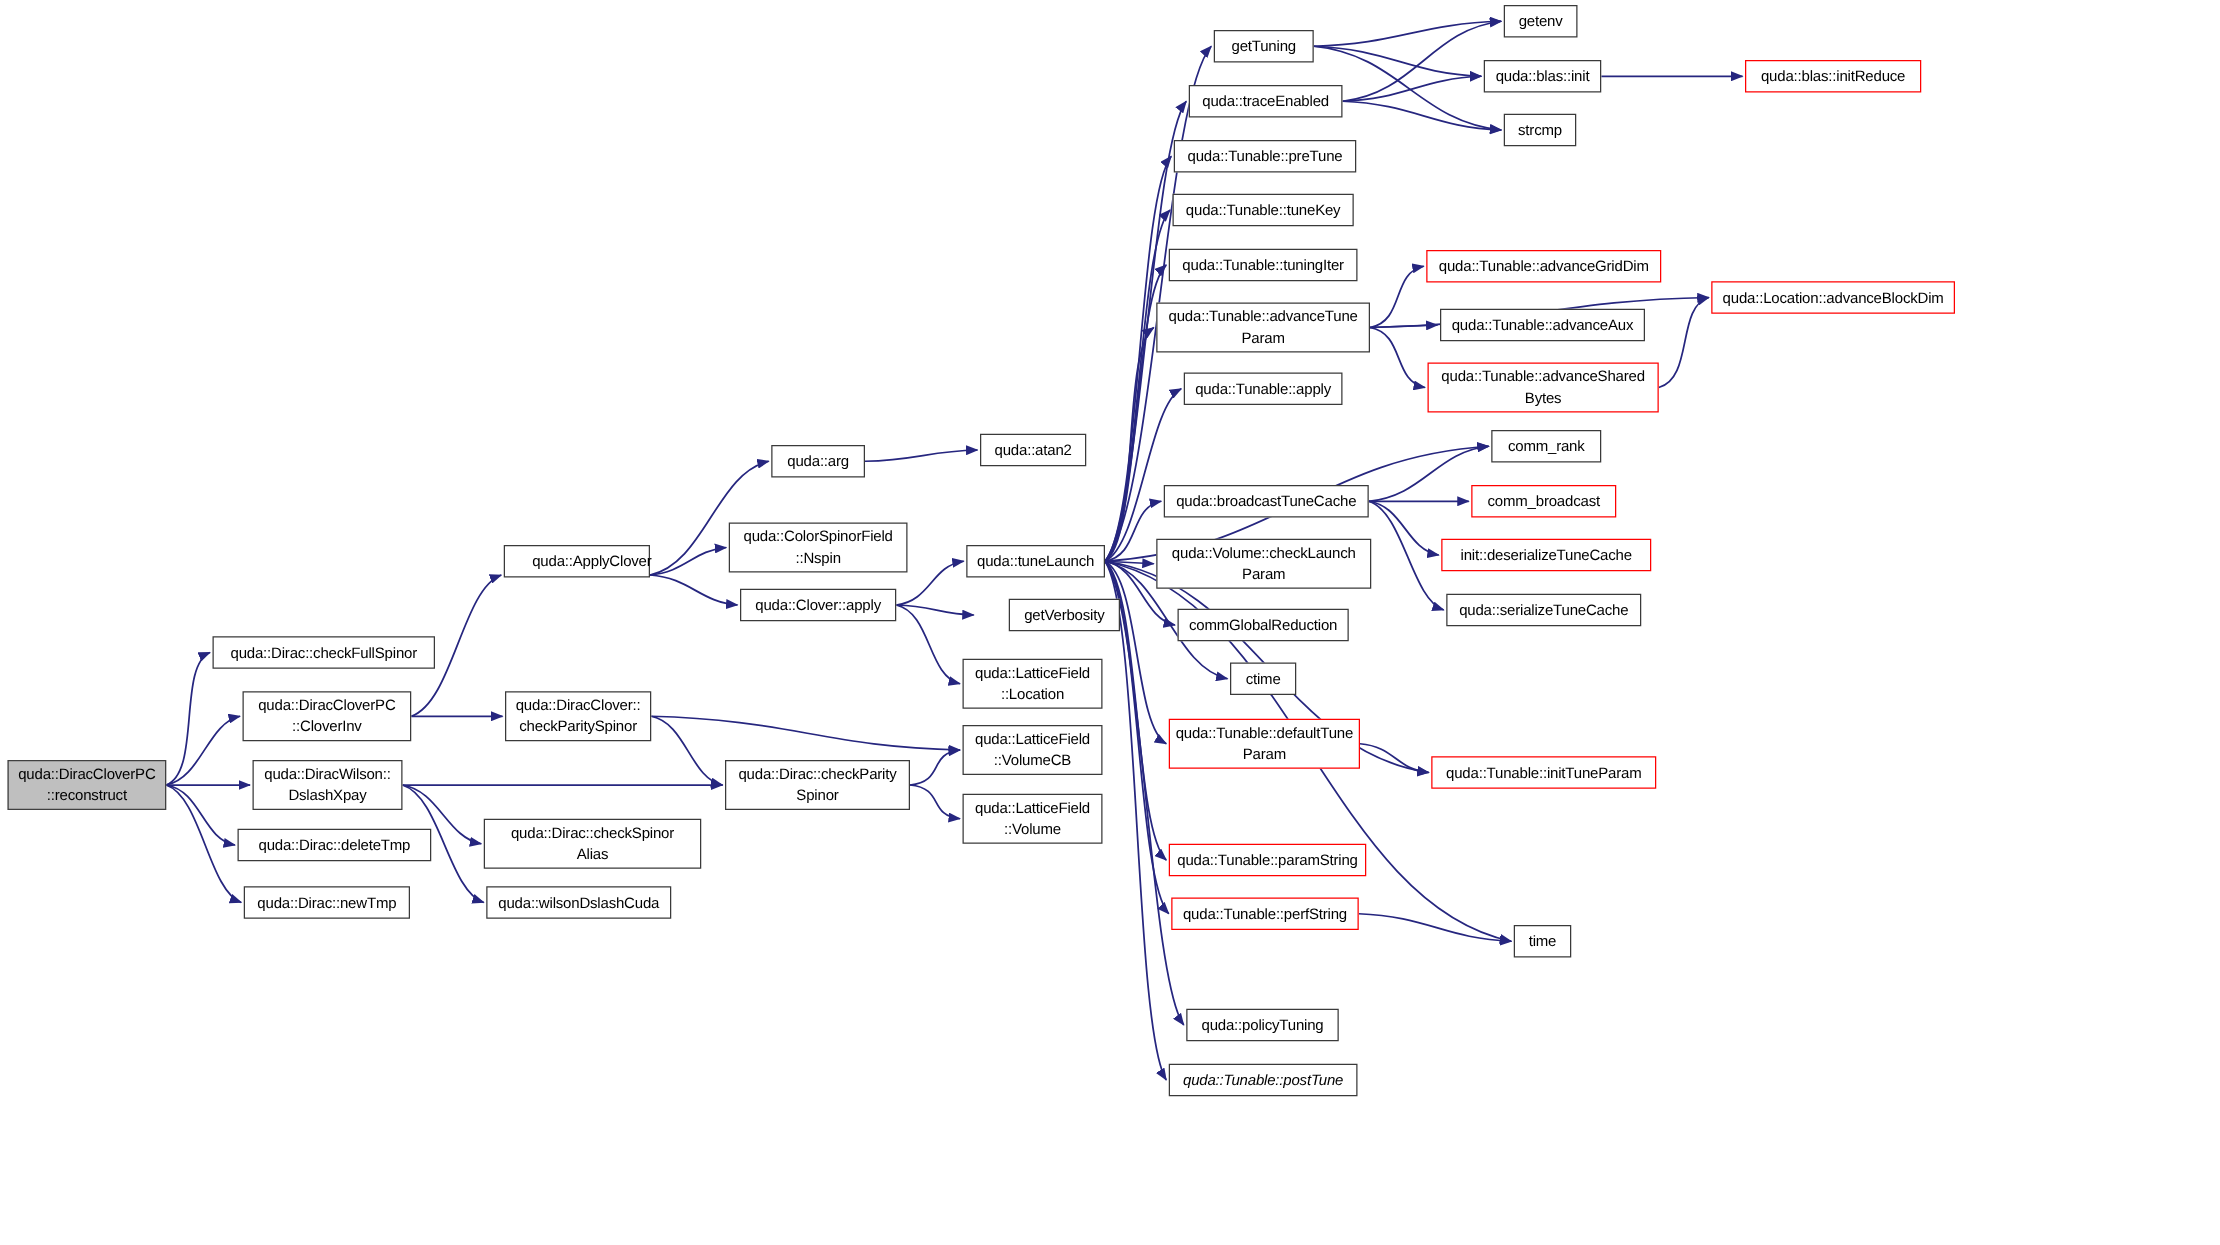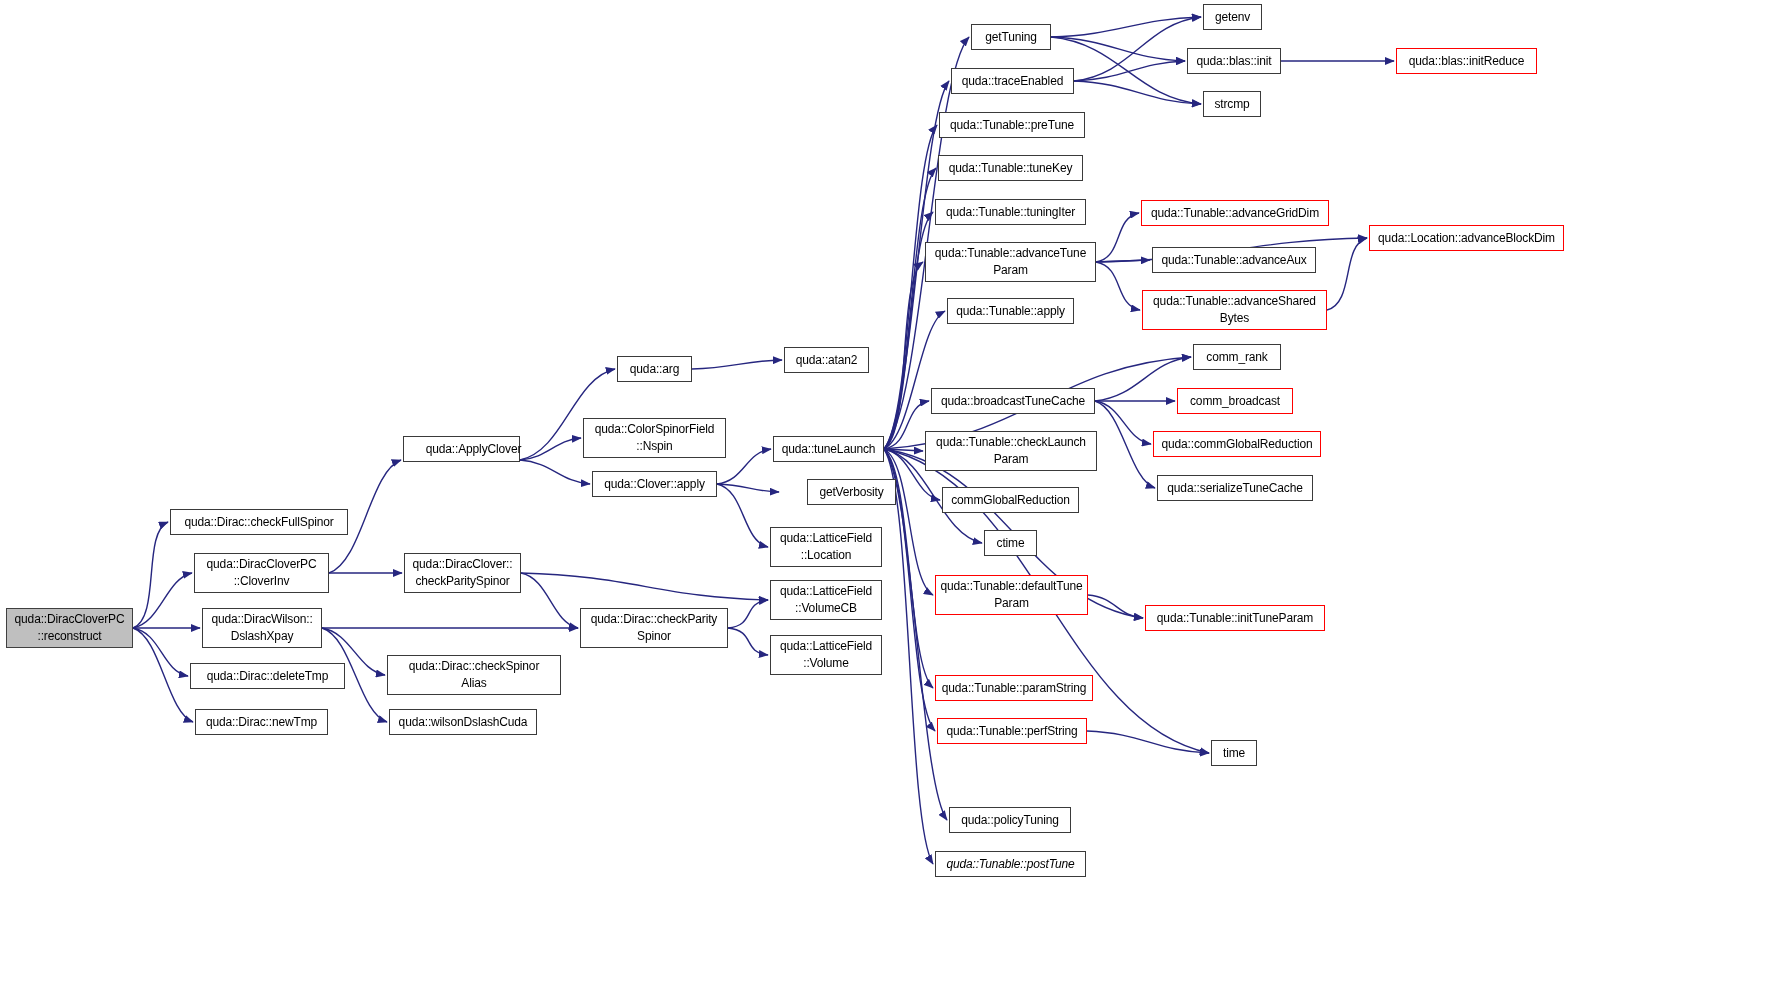--- a/index.html
+++ b/index.html
@@ -135,39 +135,39 @@
 ::Volume</div>
       <div class="node" style="left: 971px; top: 24px; width: 80px; height: 26px;">getTuning</div>
       <div class="node" style="left: 951px; top: 68px; width: 123px; height: 26px;">quda::traceEnabled</div>
       <div class="node" style="left: 939px; top: 112px; width: 146px; height: 26px;">quda::Tunable::preTune</div>
       <div class="node" style="left: 938px; top: 155px; width: 145px; height: 26px;">quda::Tunable::tuneKey</div>
       <div class="node" style="left: 935px; top: 199px; width: 151px; height: 26px;">quda::Tunable::tuningIter</div>
       <div class="node" style="left: 925px; top: 242px; width: 171px; height: 40px;">quda::Tunable::advanceTune
 Param</div>
       <div class="node" style="left: 947px; top: 298px; width: 127px; height: 26px;">quda::Tunable::apply</div>
       <div class="node" style="left: 931px; top: 388px; width: 164px; height: 26px;">quda::broadcastTuneCache</div>
-      <div class="node" style="left: 925px; top: 431px; width: 172px; height: 40px;">quda::Tunable::checkLaunch
+      <div class="node" style="left: 925px; top: 431px; width: 172px; height: 40px;">quda::Volume::checkLaunch
 Param</div>
       <div class="node" style="left: 942px; top: 487px; width: 137px; height: 26px;">commGlobalReduction</div>
       <div class="node" style="left: 984px; top: 530px; width: 53px; height: 26px;">ctime</div>
       <div class="node red" style="left: 935px; top: 575px; width: 153px; height: 40px;">quda::Tunable::defaultTune
 Param</div>
       <div class="node red" style="left: 935px; top: 675px; width: 158px; height: 26px;">quda::Tunable::paramString</div>
       <div class="node red" style="left: 937px; top: 718px; width: 150px; height: 26px;">quda::Tunable::perfString</div>
       <div class="node" style="left: 949px; top: 807px; width: 122px; height: 26px;">quda::policyTuning</div>
       <div class="node" style="left: 935px; top: 851px; width: 151px; height: 26px; font-style: italic;">quda::Tunable::postTune</div>
       <div class="node" style="left: 1203px; top: 4px; width: 59px; height: 26px;">getenv</div>
       <div class="node" style="left: 1187px; top: 48px; width: 94px; height: 26px;">quda::blas::init</div>
       <div class="node" style="left: 1203px; top: 91px; width: 58px; height: 26px;">strcmp</div>
       <div class="node red" style="left: 1396px; top: 48px; width: 141px; height: 26px;">quda::blas::initReduce</div>
       <div class="node red" style="left: 1141px; top: 200px; width: 188px; height: 26px;">quda::Tunable::advanceGridDim</div>
       <div class="node" style="left: 1152px; top: 247px; width: 164px; height: 26px;">quda::Tunable::advanceAux</div>
       <div class="node red" style="left: 1142px; top: 290px; width: 185px; height: 40px;">quda::Tunable::advanceShared
 Bytes</div>
       <div class="node red" style="left: 1369px; top: 225px; width: 195px; height: 26px;">quda::Location::advanceBlockDim</div>
       <div class="node" style="left: 1193px; top: 344px; width: 88px; height: 26px;">comm_rank</div>
       <div class="node red" style="left: 1177px; top: 388px; width: 116px; height: 26px;">comm_broadcast</div>
-      <div class="node red" style="left: 1153px; top: 431px; width: 168px; height: 26px;">quda::commGlobalReduction</div>
+      <div class="node red" style="left: 1153px; top: 431px; width: 168px; height: 26px;">init::deserializeTuneCache</div>
       <div class="node" style="left: 1157px; top: 475px; width: 156px; height: 26px;">quda::serializeTuneCache</div>
       <div class="node red" style="left: 1145px; top: 605px; width: 180px; height: 26px;">quda::Tunable::initTuneParam</div>
       <div class="node" style="left: 1211px; top: 740px; width: 46px; height: 26px;">time</div>
     </div>
 </div>
 
 </body></html>

